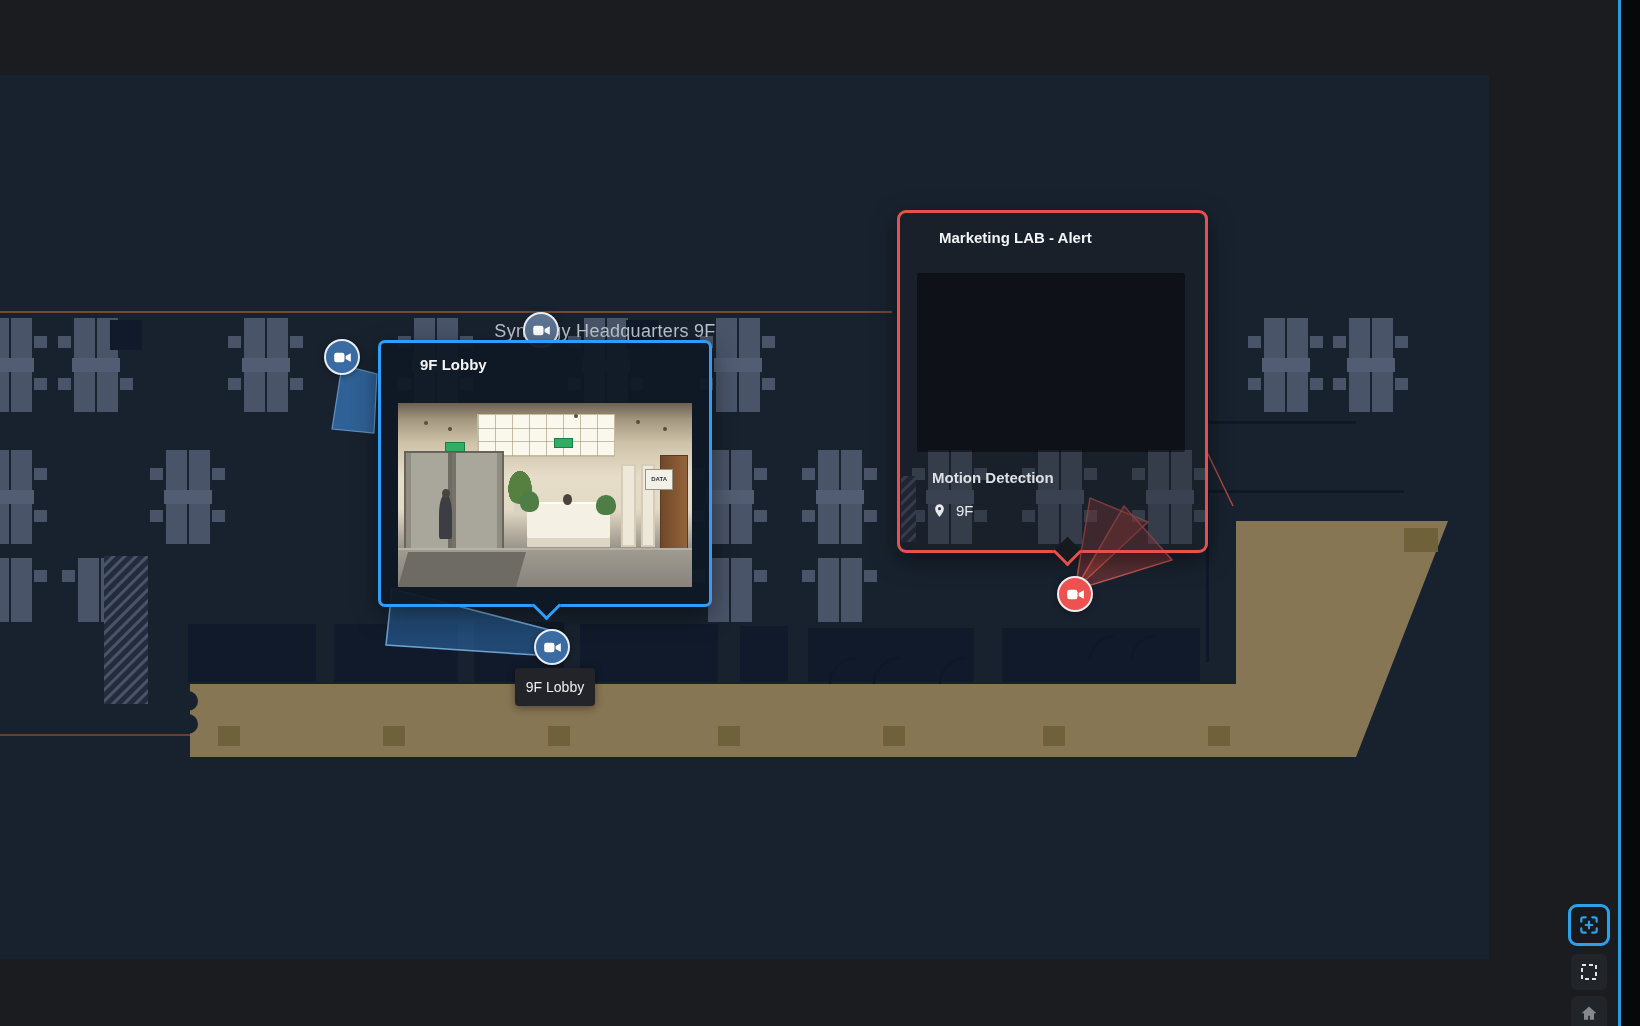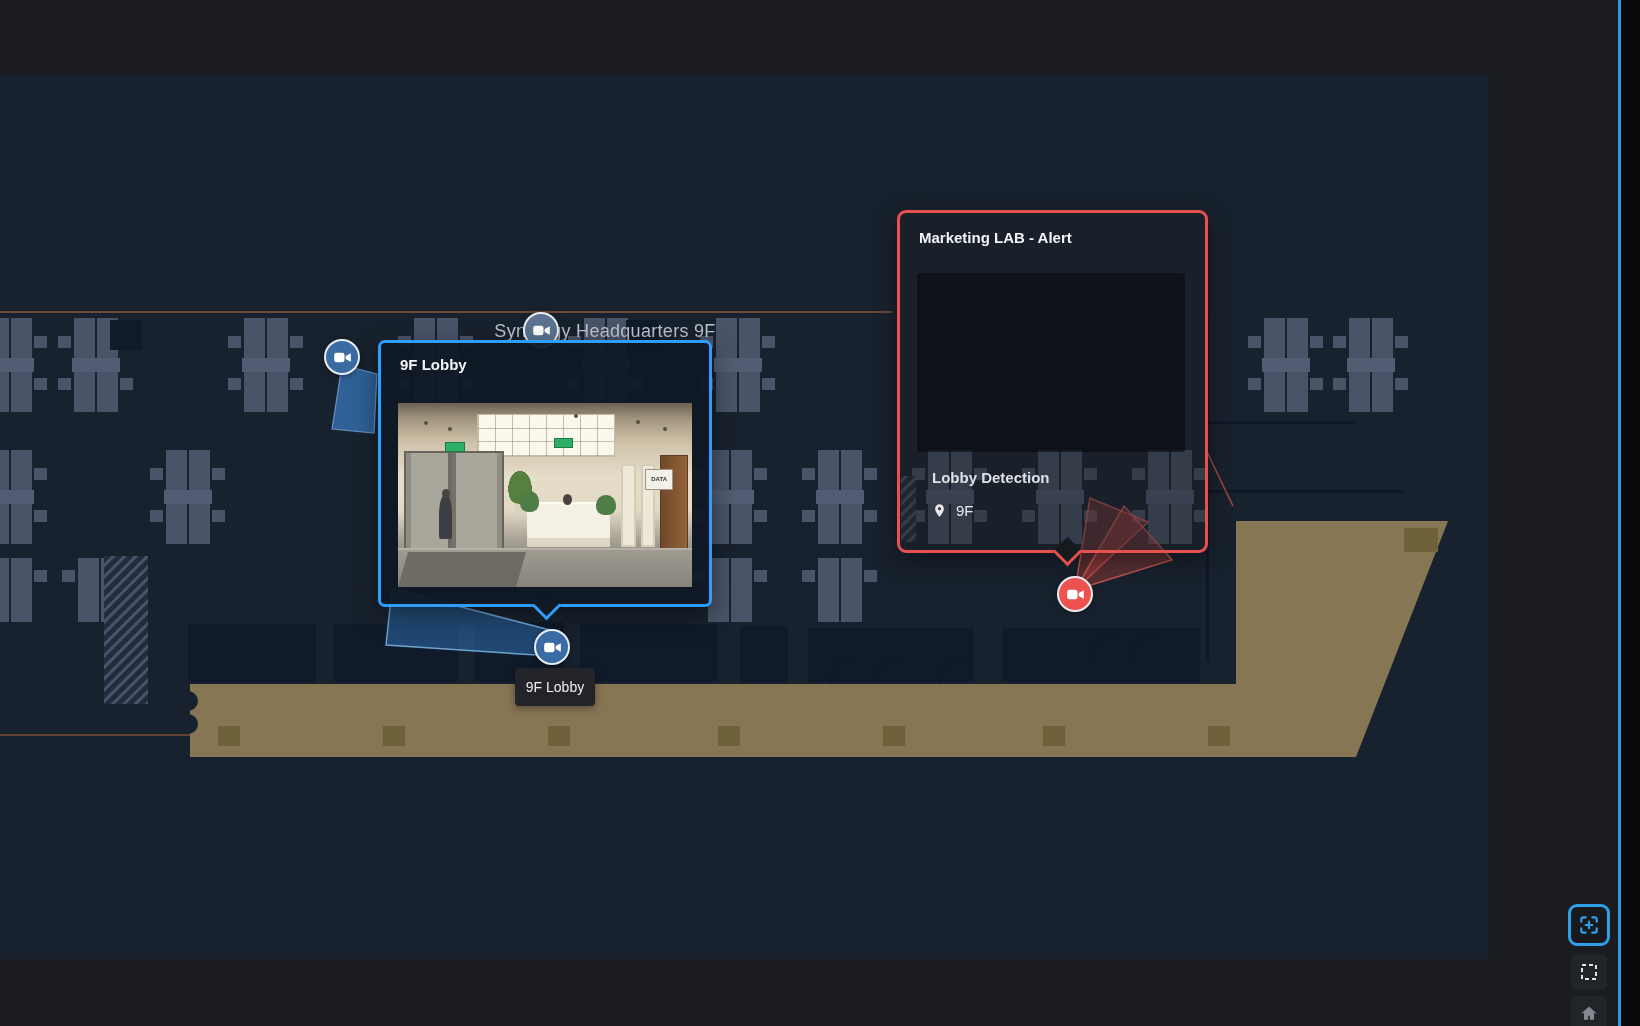--- a/index.html
+++ b/index.html
@@ -15,21 +15,21 @@
   
   .cam{position:absolute;width:36px;height:36px;border-radius:50%;
        border:2.5px solid rgba(240,245,250,.95);box-sizing:border-box;
        display:flex;align-items:center;justify-content:center;
        box-shadow:0 1px 6px rgba(0,0,0,.4);}
   .cam.blue{background:#3a6ca3;}
   .cam.gray{background:#5c7391;}
   .cam.red{background:#ee5250;}
   
   .popup{position:absolute;box-sizing:border-box;border-radius:7px;z-index:5;
-         box-shadow:0 8px 26px rgba(0,0,0,.45);}
+         box-shadow:0 8px 26px rgba(0,0,0,.45);padding-left:20px;}
   .popup .title{font-size:15px;font-weight:700;color:#f2f4f6;}
   .popup-cam{left:378px;top:340px;width:334px;height:267px;border:3px solid #2f9dfc;
              background:rgba(15,24,37,.95);}
   .popup-cam .title{margin:13px 0 0 19px;}
   .notch{position:absolute;width:18px;height:18px;transform:rotate(45deg);bottom:-12px;}
   .notch.b{left:155px;background:#0f1825;border-right:3px solid #2f9dfc;border-bottom:3px solid #2f9dfc;}
   .notch.r{left:157px;background:#16191e;border-right:3px solid #e4514e;border-bottom:3px solid #e4514e;}
   .popup-alert{left:897px;top:210px;width:311px;height:343px;border:3px solid #e4514e;
                background:rgba(28,32,38,.45);border-radius:9px;}
   .popup-alert .title{margin:16px 0 0 19px;}
@@ -313,21 +313,21 @@
       <div class="sc-sign">DATA</div>
       <div class="sc-floor"></div>
       <div class="sc-carpet"></div>
     </div>
     <div class="notch b"></div>
   </div>
 
   <div class="popup popup-alert">
     <div class="title">Marketing LAB - Alert</div>
     <div class="alert-video"></div>
-    <div class="alert-event">Lobby Detection</div>
+    <div class="alert-event">Motion Detection</div>
     <div class="alert-loc">
       <svg width="15" height="19" viewBox="0 0 24 24">
         <path fill="#e8eaec" fill-rule="evenodd" d="M12 2C8.1 2 5 5.1 5 9c0 5.2 7 13 7 13s7-7.8 7-13c0-3.9-3.1-7-7-7zm0 9.5A2.5 2.5 0 1 1 12 6.5a2.5 2.5 0 0 1 0 5z"></path>
       </svg>
       <span>9F</span>
     </div>
     <div class="notch r"></div>
   </div>
 
   <div class="tooltip">9F Lobby</div>

